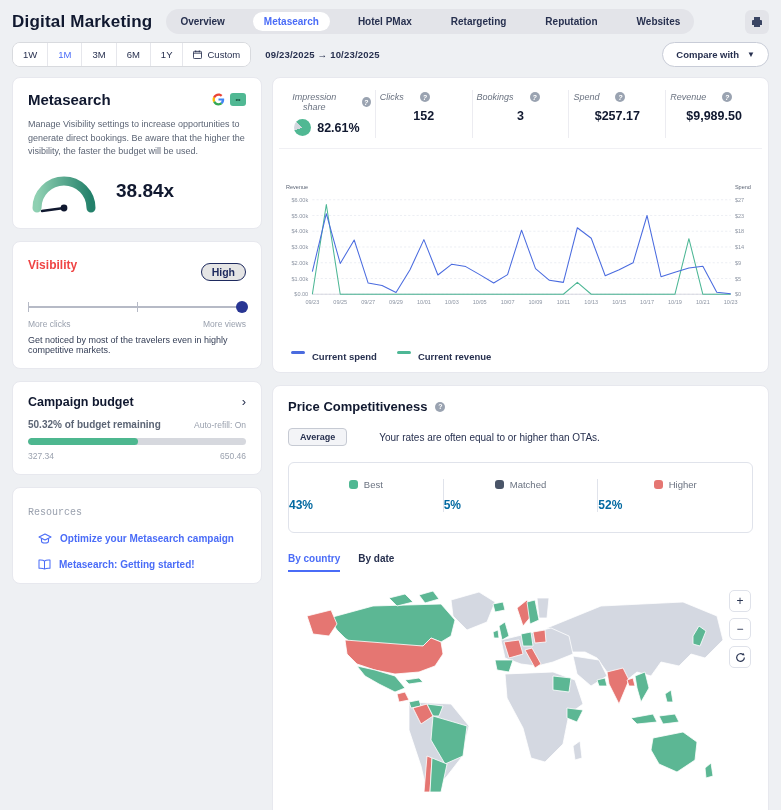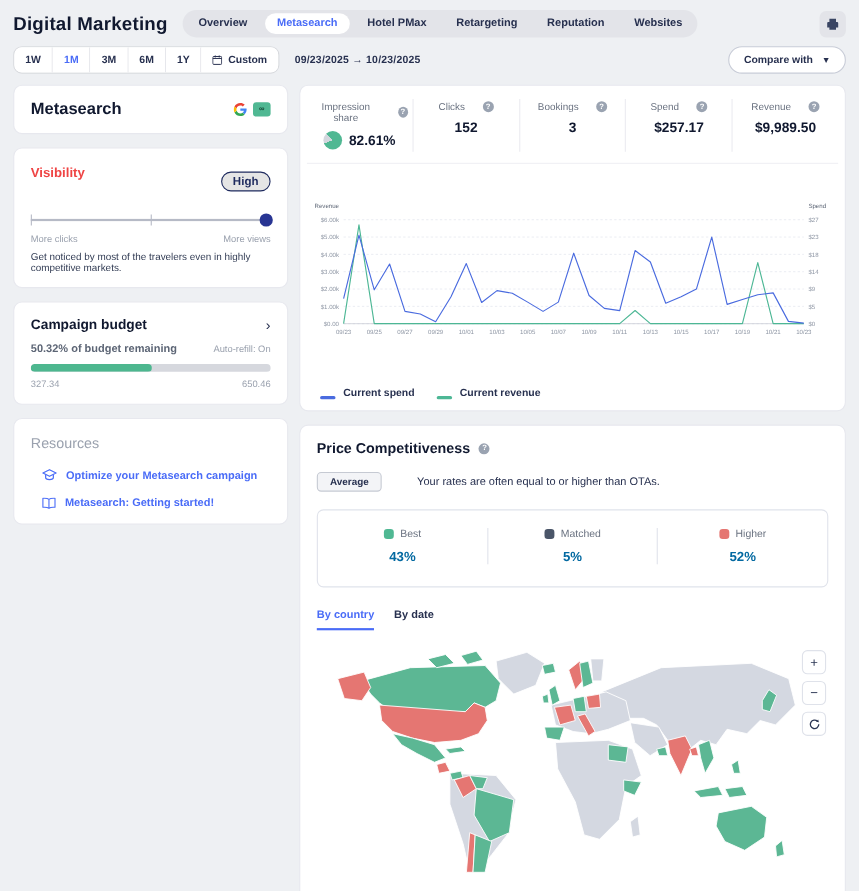--- a/index.html
+++ b/index.html
@@ -3,29 +3,29 @@
 <meta charset="utf-8">
 <style>
   * { margin:0; padding:0; box-sizing:border-box; }
   html,body { width:781px; height:810px; overflow:hidden; }
   body { font-family:"Liberation Sans", sans-serif; background:#eef0f3; color:#19213d; }
   .page { width:781px; height:810px; overflow:hidden; }
 
   
   .topbar { display:flex; align-items:center; gap:14px; padding:9px 12px 6px 12px;justify-content:flex-end; }
   .page-title { font-size:17px; font-weight:bold; color:#10182f; letter-spacing:.2px; }
-  .tabs { display:flex; align-items:center; background:#e3e4e9; border-radius:15px; padding:3px; gap:5px; }
+  .tabs { display:flex; align-items:center; background:#e3e4e9; border-radius:15px; padding:3px; gap:17px; }
   .tab { font-size:10px; font-weight:bold; color:#27304f; padding:4px 11px; border-radius:12px; cursor:pointer; white-space:nowrap; }
   .tab.active { background:#ffffff; color:#4a6cf7; }
   .print-btn { margin-left:auto; width:24px; height:24px; border:none; background:#e3e4e9; border-radius:6px; display:flex; align-items:center; justify-content:center; cursor:pointer; }
 
   
   .filterbar { display:flex; align-items:center; padding:2px 12px 10px 12px; }
   .range-group { display:flex; background:#fff; border:1px solid #d8dade; border-radius:8px; overflow:hidden; }
-  .range-btn { font-size:9.5px; font-weight:bold; color:#27304f; background:#fff; border:none; border-right:1px solid #e6e7ec; padding:6px 10px; cursor:pointer; display:flex; align-items:center; gap:5px; }
+  .range-btn { font-size:9.5px; font-weight:normal; color:#27304f; background:#fff; border:none; border-right:1px solid #e6e7ec; padding:6px 10px; cursor:pointer; display:flex; align-items:center; gap:5px; }
   .range-btn:last-child { border-right:none; }
   .range-btn.active { color:#4a6cf7; }
   .date-text { font-size:9.5px; font-weight:bold; color:#27304f; margin-left:14px; letter-spacing:.2px; }
   .compare-btn { margin-left:auto; display:flex; align-items:center; gap:8px; background:#fff; border:1px solid #c8ccd7; border-radius:14px; padding:6px 13px; font-size:9.5px; font-weight:bold; color:#27304f; cursor:pointer; }
   .chev { font-size:8px; color:#27304f; }
 
   
   .content { display:flex; gap:10px; padding:0 12px; align-items:flex-start; }
   .left-col { width:250px; display:flex; flex-direction:column; gap:12px; flex-shrink:0; }
   .right-col { flex:1; display:flex; flex-direction:column; gap:12px; }
@@ -55,46 +55,46 @@
   .budget-title { font-size:12.5px; font-weight:bold; color:#10182f; }
   .budget-chev { margin-left:auto; font-size:13px; color:#27304f; cursor:pointer; line-height:1; }
   .budget-row1 { display:flex; align-items:baseline; margin-top:10px; }
   .budget-remaining { font-size:10px; font-weight:bold; color:#5c6575; }
   .auto-refill { margin-left:auto; font-size:8.5px; color:#9aa1ae; }
   .progress { height:7px; background:#d6d8de; border-radius:4px; margin-top:8px; overflow:hidden; }
   .progress > div { height:100%; background:#4db78f; border-radius:4px; }
   .budget-row2 { display:flex; justify-content:space-between; font-size:8.5px; color:#9aa1ae; margin-top:6px; }
 
   
-  .res-title { font-size:13px; color:#9aa1ae; }
+  .res-title { font-size:10px; color:#9aa1ae;font-family:Liberation Mono, monospace; }
   .res-link { display:flex; align-items:center; gap:8px; margin-top:14px; margin-left:10px; cursor:pointer; }
   .res-link span { font-size:10px; font-weight:bold; color:#4a6cf7; }
 
   
   .kpi-card { padding:12px 6px 10px 6px; }
   .kpi-row { display:flex; border-bottom:1px solid #f0f0f4; padding-bottom:10px; }
   .kpi { flex:1; text-align:center; border-right:1px solid #ececf1; padding:2px 4px; }
   .kpi:last-child { border-right:none; }
-  .kpi-label { font-size:9px; color:#6a7280; display:flex; align-items:center; justify-content:center; gap:16px; }
+  .kpi-label { font-size:9px; color:#6a7280; display:flex; align-items:center; gap:16px;font-style:italic; }
   .help { width:10px; height:10px; border-radius:50%; background:#9aa3b1; color:#fff; font-size:7px; font-weight:bold; display:inline-flex; align-items:center; justify-content:center; cursor:pointer; }
   .kpi-value { font-size:12.5px; font-weight:bold; color:#10182f; margin-top:7px; display:flex; align-items:center; justify-content:center; gap:6px; }
   .pie-icon { width:17px; height:17px; border-radius:50%; background:conic-gradient(from 250deg, #d3d7de 0deg 63deg, #50b893 63deg 360deg); }
 
   .legend { display:flex; gap:20px; margin-top:6px; padding-left:12px; }
-  .legend-item { display:flex; align-items:flex-end; gap:7px; font-size:9.5px; font-weight:bold; color:#27304f; }
+  .legend-item { display:flex; align-items:flex-start; gap:7px; font-size:9.5px; font-weight:bold; color:#27304f; }
   .dash { width:14px; height:3px; border-radius:2px; }
 
   
   .pc-title-row { display:flex; align-items:center; gap:8px; }
   .pc-title { font-size:13px; font-weight:bold; color:#10182f; }
   .avg-row { display:flex; align-items:center; gap:32px; margin-top:14px; }
   .avg-badge { border:1px solid #c6cad3; background:#f3f4f7; border-radius:4px; padding:3px 11px; font-size:9px; font-weight:bold; color:#27304f; }
   .avg-text { font-size:10px; color:#27304f; }
   .stats-box { display:flex; border:1px solid #e0e3eb; border-radius:6px; margin-top:16px; padding:16px 0 20px 0; }
-  .stat { flex:1; text-align:center; border-right:1px solid #e0e3eb; }
+  .stat { flex:1; border-right:1px solid #e0e3eb; }
   .stat:last-child { border-right:none; }
   .stat-label { display:flex; align-items:center; justify-content:center; gap:6px; font-size:9.5px; color:#6a7280; }
   .dot { width:9px; height:9px; border-radius:3px; }
   .stat-value { font-size:12px; font-weight:bold; color:#0369a1; margin-top:8px; }
   .pc-tabs { display:flex; gap:18px; margin-top:20px; }
   .pc-tab { font-size:10px; font-weight:bold; color:#27304f; padding-bottom:6px; cursor:pointer; }
   .pc-tab.active { color:#4a6cf7; border-bottom:2px solid #4a6cf7; }
   .map-wrap { position:relative; margin-top:6px; }
   .map-controls { position:absolute; right:2px; top:12px; display:flex; flex-direction:column; gap:6px; }
   .map-btn { width:22px; height:22px; background:#fff; border:1px solid #dfe2ea; border-radius:5px; font-size:12px; color:#2a3553; cursor:pointer; display:flex; align-items:center; justify-content:center; }
@@ -153,20 +153,35 @@
           <span class="ms-title">Metasearch</span>
           <span class="ms-icons">
             <svg width="13" height="13" viewBox="0 0 48 48">
                 <path fill="#4285F4" d="M45 24.5c0-1.6-.1-2.8-.4-4.1H24v7.7h11.8c-.2 2-1.5 5-4.4 7l6.7 5.2C42.2 36.6 45 31.1 45 24.5z"></path>
                 <path fill="#34A853" d="M24 46c5.9 0 10.9-2 14.5-5.3l-6.9-5.4c-1.9 1.3-4.4 2.2-7.6 2.2-5.8 0-10.7-3.8-12.5-9.1l-7.1 5.5C8 41.3 15.4 46 24 46z"></path>
                 <path fill="#FBBC05" d="M11.5 28.4c-.5-1.3-.7-2.8-.7-4.4s.3-3 .7-4.4l-7.2-5.5C2.8 17.1 2 20.4 2 24s.8 6.9 2.3 9.9l7.2-5.5z"></path>
                 <path fill="#EA4335" d="M24 10.5c4.1 0 6.9 1.8 8.5 3.3l6.2-6.1C35 4.3 29.9 2 24 2 15.4 2 8 6.7 4.3 14.1l7.2 5.5c1.8-5.3 6.7-9.1 12.5-9.1z"></path>
               </svg>
             <span class="gha-badge">∞</span>
           </span>
+        </div>
+        <p class="ms-desc">Manage Visibility settings to increase opportunities to generate direct bookings. Be aware that the higher the visibility, the faster the budget will be used.</p>
+        <div class="gauge-row">
+          <svg width="72" height="48" viewBox="0 0 72 48">
+            <defs>
+              <linearGradient id="gaugeGrad" x1="0" y1="0" x2="1" y2="0">
+                <stop offset="0" stop-color="#8fd0b2"></stop>
+                  <stop offset="1" stop-color="#23806a"></stop>
+              </linearGradient>
+            </defs>
+            <path d="M9 41 A27 27 0 0 1 63 41" fill="none" stroke="url(#gaugeGrad)" stroke-width="9" stroke-linecap="round"></path>
+            <line x1="36" y1="41" x2="14" y2="44" stroke="#10182f" stroke-width="2.4" stroke-linecap="round"></line>
+            <circle cx="36" cy="41" r="3.4" fill="#10182f"></circle>
+          </svg>
+          <span class="gauge-value">38.84x</span>
         </div>
       </div>
 
       <div class="card">
         <span class="vis-title">Visibility</span>
         <span class="high-badge">High</span>
         <div class="slider">
           <div class="track"></div>
           <div class="tick" style="left:0;"></div>
           <div class="tick" style="left:50%;"></div>

